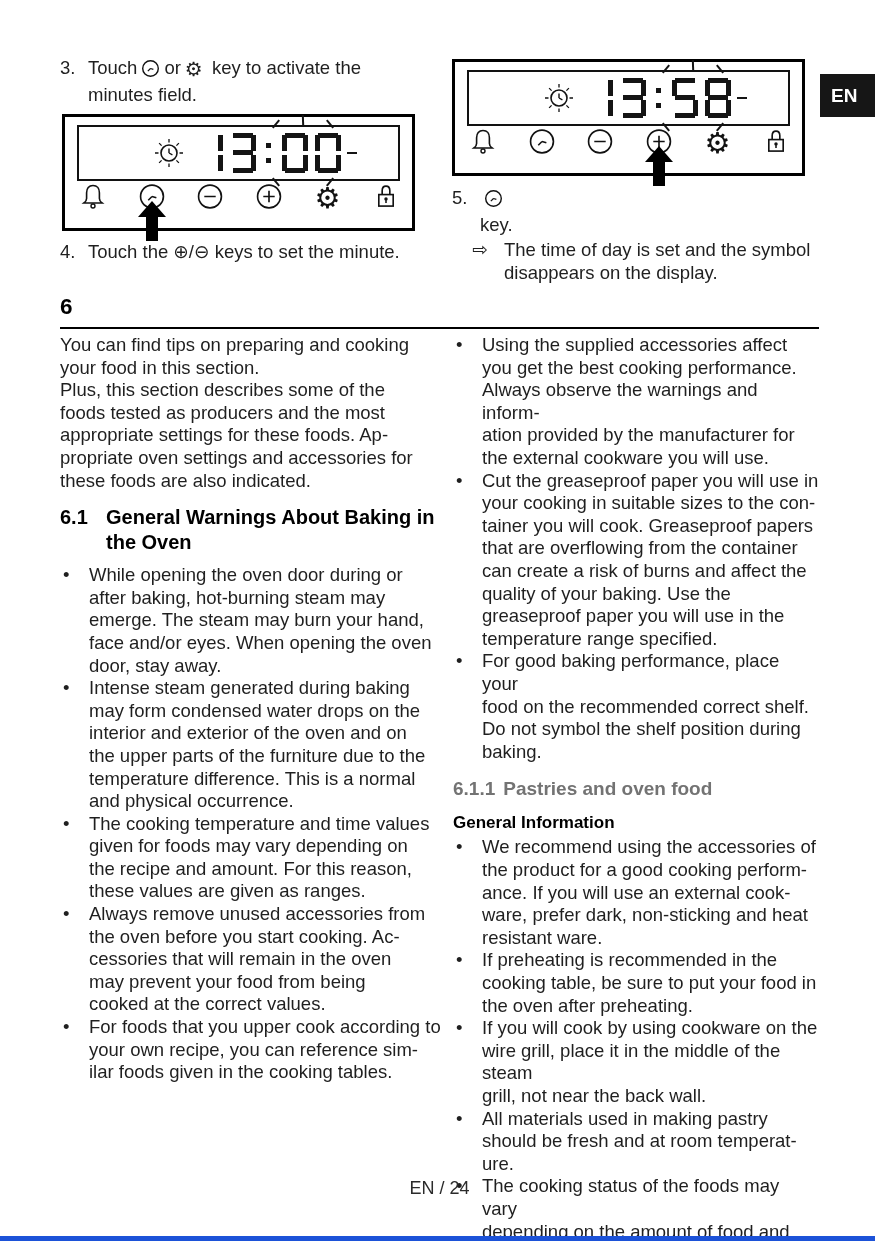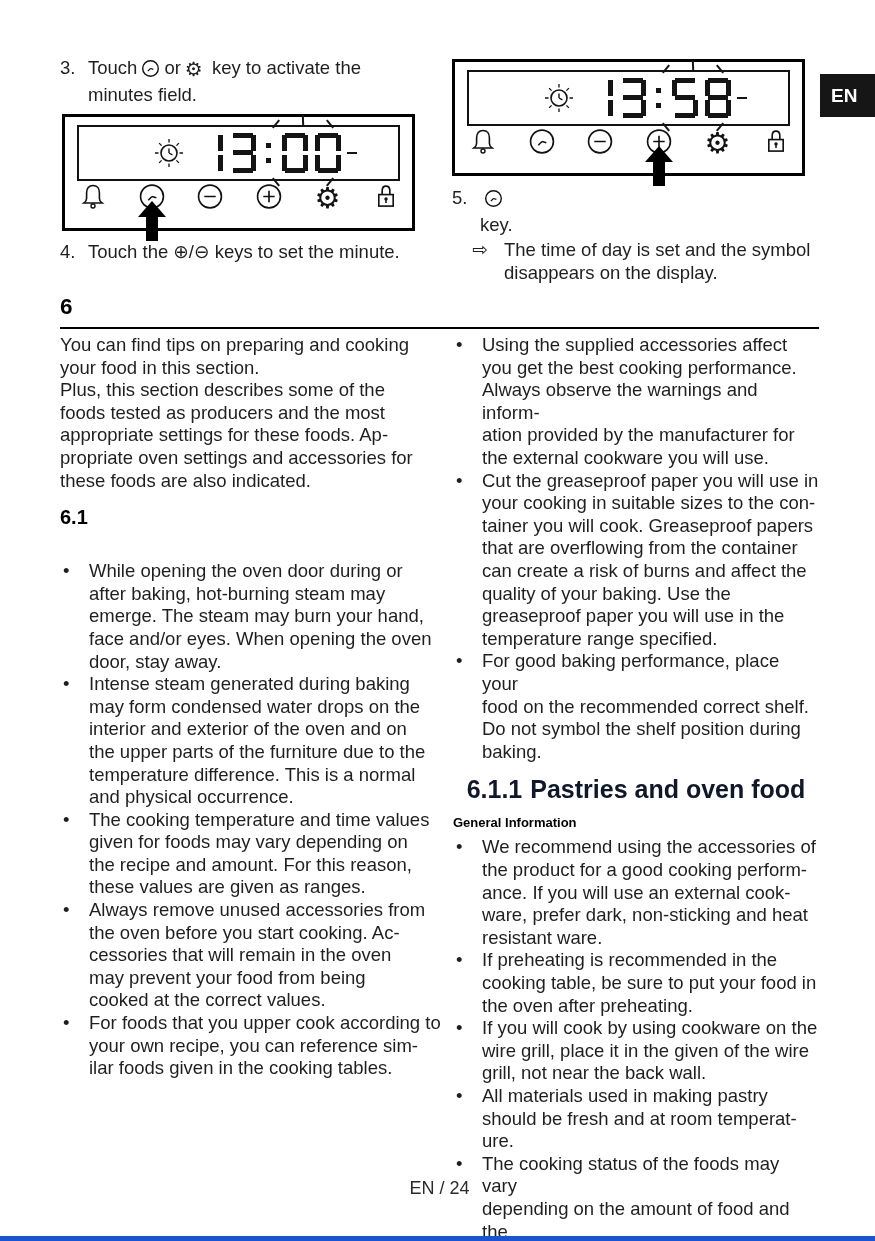--- a/index.html
+++ b/index.html
@@ -38,25 +38,25 @@
   
   .en-tab{position:absolute;background:#161616;color:#fff;font-weight:bold;font-size:19px;
           width:55px;height:43px;display:flex;align-items:center;padding-left:11px;box-sizing:border-box;}
   
   .section{position:absolute;left:60px;top:294px;width:759px;}
   .sec-title{display:flex;font-weight:bold;font-size:22.5px;color:#000;
              border-bottom:2px solid #000;padding-bottom:7px;}
   .sec-title .sec-num{width:30px;flex:0 0 30px;}
   .cols{display:grid;grid-template-columns:381px 366px;column-gap:12px;margin-top:5px;}
   .coltext{font-size:18.5px;line-height:22.6px;}
-  .h61{display:flex;font-weight:bold;font-size:20px;color:#000;margin:13px 0 9px 0;line-height:25px;flex-direction:column;}
+  .h61{display:flex;font-weight:bold;font-size:20px;color:#000;margin:13px 0 9px 0;line-height:25px;}
   .h61 .hn{width:46px;flex:0 0 46px;}
-  .h611{font-weight:bold;font-size:25px;color:#0f172a;margin:15px 0 0 0;text-align:center;}
+  .h611{font-weight:bold;font-size:19px;color:#737373;margin:15px 0 0 0;}
   .h611 .hn{margin-right:8px;}
-  .subhead{font-weight:bold;font-size:13px;color:#000;margin:11px 0 2px 0;}
+  .subhead{font-weight:bold;font-size:17px;color:#000;margin:11px 0 2px 0;}
   .bullet-row{display:flex;}
   .bullet-row .bm{width:26px;flex:0 0 26px;padding-left:3px;}
   .bullet-row .bt{flex:1;white-space:pre-line;}
   
   .footer{position:absolute;left:60px;top:1178px;width:759px;text-align:center;font-size:18px;color:#2b2b2b;}
   .bottom-bar{position:absolute;left:0;right:0;bottom:0;height:5px;}
 </style>
 </head>
 <body>
 
@@ -255,20 +255,22 @@
       <div class="coltext">
         <div class="pre">You can find tips on preparing and cooking
 your food in this section.
 Plus, this section describes some of the
 foods tested as producers and the most
 appropriate settings for these foods. Ap-
 propriate oven settings and accessories for
 these foods are also indicated.</div>
         <div class="h61">
           <span class="hn">6.1</span>
+          <span class="pre">General Warnings About Baking in
+the Oven</span>
         </div>
         <div>
             <div class="bullet-row">
               <span class="bm">•</span>
               <span class="bt">While opening the oven door during or
 after baking, hot-burning steam may
 emerge. The steam may burn your hand,
 face and/or eyes. When opening the oven
 door, stay away.</span>
             </div>
@@ -348,21 +350,21 @@
             </div>
             <div class="bullet-row">
               <span class="bm">•</span>
               <span class="bt">If preheating is recommended in the
 cooking table, be sure to put your food in
 the oven after preheating.</span>
             </div>
             <div class="bullet-row">
               <span class="bm">•</span>
               <span class="bt">If you will cook by using cookware on the
-wire grill, place it in the given of the wire
+wire grill, place it in the middle of the steam
 grill, not near the back wall.</span>
             </div>
             <div class="bullet-row">
               <span class="bm">•</span>
               <span class="bt">All materials used in making pastry
 should be fresh and at room temperat-
 ure.</span>
             </div>
             <div class="bullet-row">
               <span class="bm">•</span>

